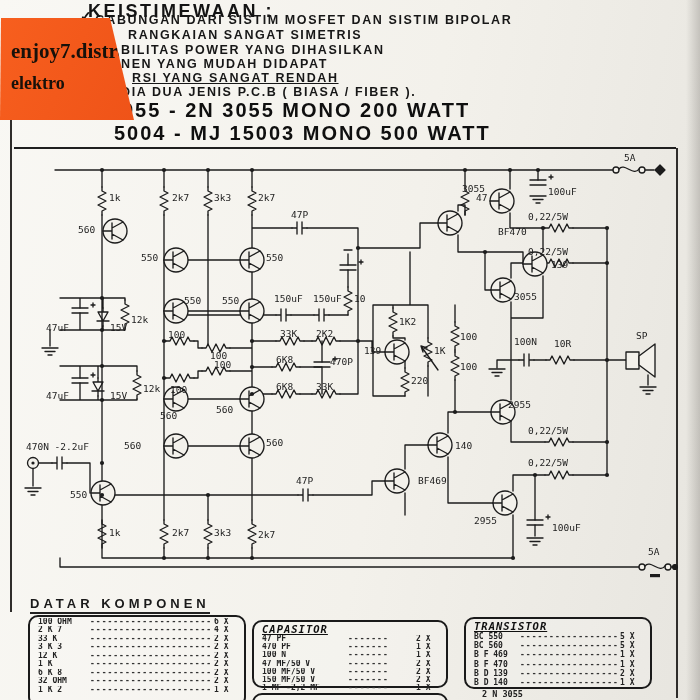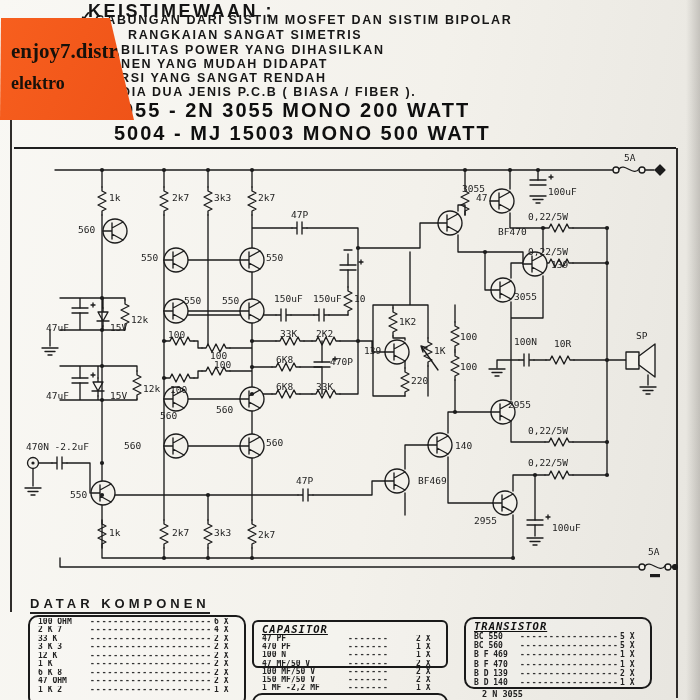--- a/index.html
+++ b/index.html
@@ -47,21 +47,21 @@
         font-size:10.5px;letter-spacing:1px;text-decoration:underline;color:#101010;
         white-space:nowrap;}
   .crow{display:flex;font-family:"DejaVu Sans Mono",monospace;font-weight:bold;
         font-size:8px;color:#222;white-space:nowrap;overflow:hidden;align-items:baseline;}
   .cn{flex:0 0 58px;overflow:hidden;}
   .cd{flex:1;overflow:hidden;letter-spacing:1px;margin:0 3px 0 0;color:#333;}
   .cx{flex:0 0 24px;}
   .cbox-0{left:28px;top:615px;width:218px;height:92px;}
   .cbox-0 .crow{line-height:8.45px;}
   .cbox-0 .cn{flex-basis:52px;}
-  .cbox-1{left:252px;top:620px;width:196px;height:48px;border-radius:6px;}
+  .cbox-1{left:252px;top:620px;width:196px;height:68px;}
   .cbox-1 .crow{line-height:8.2px;gap:24px;}
   .cbox-1 .cn{flex-basis:62px;}
   .cbox-2{left:464px;top:617px;width:188px;height:72px;}
   .cbox-2 .crow{line-height:9.2px;}
   .cbox-2 .cn{flex-basis:46px;}
   .cbox-3{left:252px;top:693px;width:196px;height:20px;}
   .t-footer{position:absolute;left:482px;top:689px;font-family:"DejaVu Sans Mono",monospace;
         font-weight:bold;font-size:8.5px;color:#222;white-space:nowrap;}
 </style>
 </head>
@@ -73,21 +73,21 @@
   <div class="border-right"></div>
   <div class="divider"></div>
 
   <div>
     <div class="hdr-title">KEISTIMEWAAN :</div>
     <div class="checkmark">✓</div>
   <div class="hfeat" style="position: absolute; left: 95px; top: 13px;">GABUNGAN DARI SISTIM MOSFET DAN SISTIM BIPOLAR</div>
       <div class="hfeat" style="position: absolute; left: 128px; top: 28px;">RANGKAIAN SANGAT SIMETRIS</div>
       <div class="hfeat" style="position: absolute; left: 121px; top: 43px;">BILITAS POWER YANG DIHASILKAN</div>
       <div class="hfeat" style="position: absolute; left: 121px; top: 57px;">NEN YANG MUDAH DIDAPAT</div>
-      <div class="hfeat" style="position: absolute; left: 120px; top: 71px;">RSI YANG SANGAT RENDAH</div>
+      <div class="hfeat" style="position: absolute; left: 132px; top: 71px; text-decoration: underline;">RSI YANG SANGAT RENDAH</div>
       <div class="hfeat" style="position: absolute; left: 121px; top: 85px;">DIA DUA JENIS P.C.B ( BIASA / FIBER ).</div>
       <div class="hmodel" style="position: absolute; left: 122px; top: 99px;">955 - 2N 3055 MONO 200 WATT</div>
       <div class="hmodel" style="position: absolute; left: 114px; top: 122px;">5004 - MJ 15003 MONO 500 WATT</div>
     </div>
 
   <svg class="schem-svg" width="700" height="700" viewBox="0 0 700 700">
     <defs>
       <path id="rv" d="M0,0 V4 L4,6 L-4,10 L4,14 L-4,18 L4,22 L0,24 V28"></path>
       <path id="rh" d="M0,0 H4 L6,-4 L10,4 L14,-4 L18,4 L22,-4 L24,0 H28"></path>
       <g id="caph">
@@ -402,21 +402,21 @@
           <span class="cn">1 K</span>
           <span class="cd">--------------------------</span>
           <span class="cx">2 X</span>
         </div>
         <div class="crow">
           <span class="cn">6 K 8</span>
           <span class="cd">--------------------------</span>
           <span class="cx">2 X</span>
         </div>
         <div class="crow">
-          <span class="cn">47 OHM</span>
+          <span class="cn">32 OHM</span>
           <span class="cd">--------------------------</span>
           <span class="cx">2 X</span>
         </div>
         <div class="crow">
           <span class="cn">1 K 2</span>
           <span class="cd">--------------------------</span>
           <span class="cx">1 X</span>
         </div>
       </div>
   </div>

